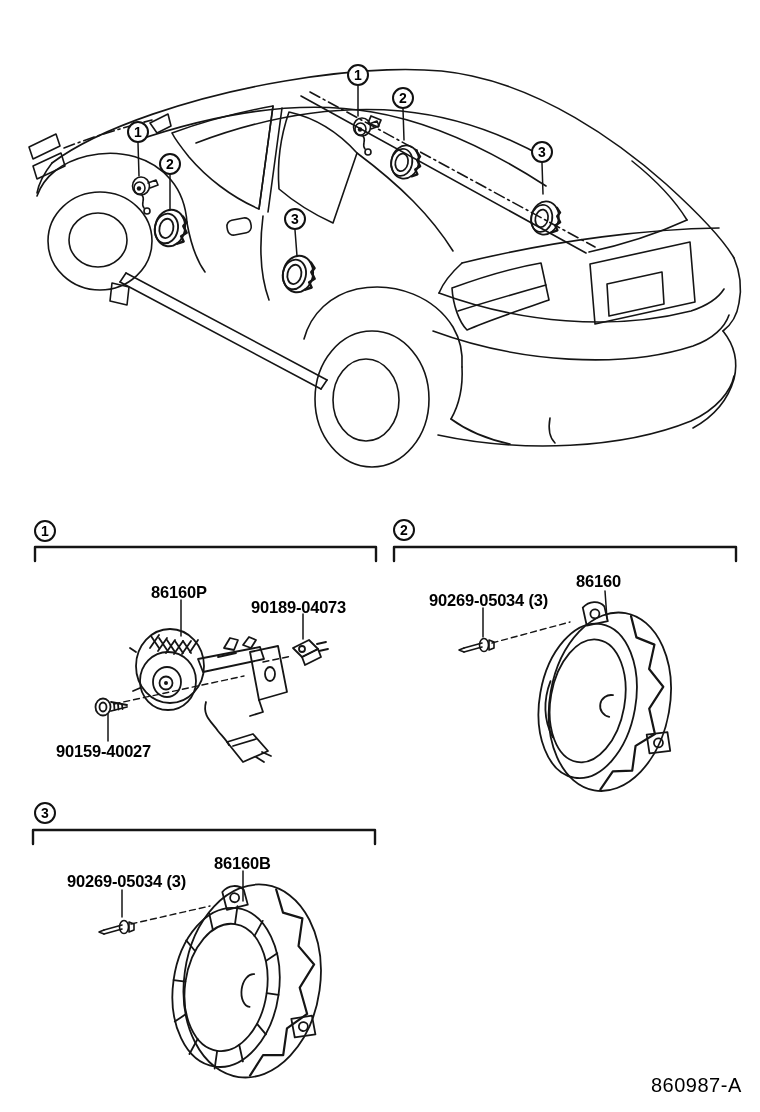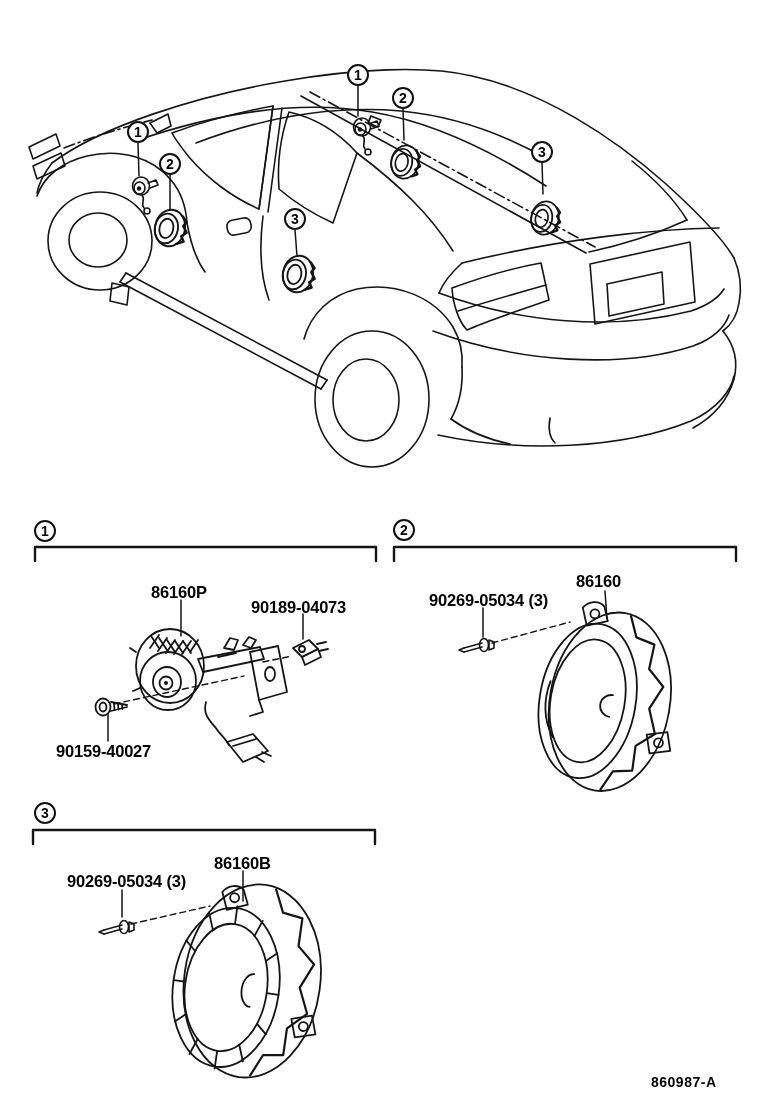--- a/index.html
+++ b/index.html
@@ -13,21 +13,21 @@
   .art .dash{stroke-dasharray:6 4;stroke-width:1.4;}
   .art .dd{stroke-dasharray:11 4 2 4;}
   .art .lead{stroke-width:1.5;}
   .art .bracket{stroke-width:2.4;fill:none;}
   .art .fillb{fill:#151515;stroke:none;}
   .callout{position:absolute;width:22px;height:22px;border:2px solid #111;border-radius:50%;
         background:#fff;box-sizing:border-box;text-align:center;line-height:18px;
         font-size:14px;font-weight:700;}
   .pn{position:absolute;font-size:17px;font-weight:700;white-space:nowrap;
       letter-spacing:-0.2px;transform:scaleX(0.97);transform-origin:left top;}
-  .code{position:absolute;font-size:14px;font-weight:700;letter-spacing:0.5px;}
+  .code{position:absolute;font-size:20px;font-weight:400;letter-spacing:0.5px;}
 </style>
 </head>
 <body>
 
 <div class="page">
 
   <svg class="art" width="760" height="1112" viewBox="0 0 760 1112">
     <defs>
       <g id="twt">
         <ellipse cx="0" cy="0" rx="8.5" ry="9"></ellipse>

